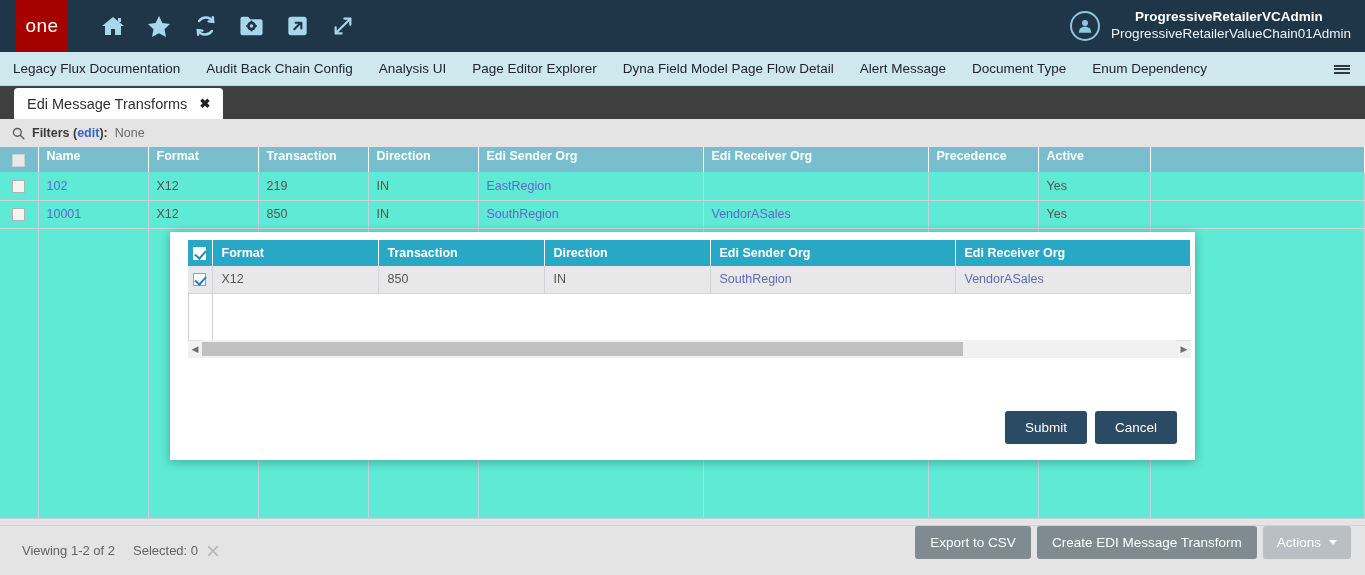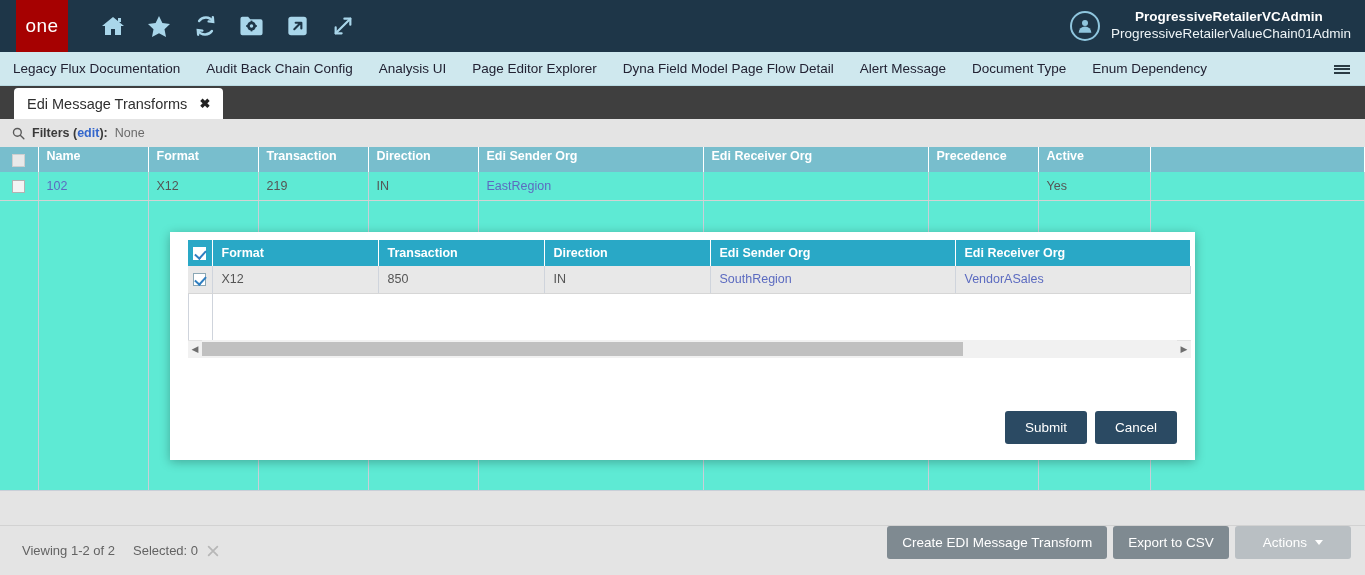--- a/index.html
+++ b/index.html
@@ -185,21 +185,21 @@
   .footer-left { display:flex; align-items:center; gap:18px; padding-left:22px; font-size:13px; color:#636363; }
   .footer-x { color:#b7b7b7; cursor:pointer; display:flex; }
   .footer-right { position:absolute; right:14px; display:flex; align-items:center; gap:6px; }
   .btn-gray {
     background:#7f8a91; color:#ffffff; font-size:13.5px;
     border:none; border-radius:3px; padding:9px 15px; cursor:pointer;
     font-family:"Liberation Sans", sans-serif; white-space:nowrap;
   }
   .btn-gray-light {
     background:#b9bfc3; color:#ffffff; font-size:13.5px;
-    border:none; border-radius:3px; padding:9px 28px; cursor:pointer;
+    border:none; border-radius:3px; padding:9px 14px; cursor:pointer;
     font-family:"Liberation Sans", sans-serif; white-space:nowrap;
     display:flex; align-items:center; gap:8px;
   }
   .caret-down {
     width:0; height:0; border-left:4px solid transparent; border-right:4px solid transparent;
     border-top:5px solid #ffffff; display:inline-block;
   }
 </style>
 </head>
 <body>
@@ -348,20 +348,40 @@
             <span class="link">102</span>
           </td>
           <td>X12</td>
           <td>219</td>
           <td>IN</td>
           <td class="link-cell">
             <span class="link">EastRegion</span>
           </td>
           <td class="link-cell">
             <span class="link"></span>
+          </td>
+          <td></td>
+          <td>Yes</td>
+          <td></td>
+        </tr>
+        <tr>
+          <td class="cb-col">
+            <span class="cb"></span>
+          </td>
+          <td class="link-cell">
+            <span class="link">10001</span>
+          </td>
+          <td>X12</td>
+          <td>850</td>
+          <td>IN</td>
+          <td class="link-cell">
+            <span class="link">SouthRegion</span>
+          </td>
+          <td class="link-cell">
+            <span class="link">VendorASales</span>
           </td>
           <td></td>
           <td>Yes</td>
           <td></td>
         </tr>
         <tr>
           <td class="cb-col" style="height:290px; border-bottom:1px solid #c9cfd8;"></td>
           <td style="height:290px; border-bottom:1px solid #c9cfd8;"></td>
           <td style="height:290px; border-bottom:1px solid #c9cfd8;"></td>
           <td style="height:290px; border-bottom:1px solid #c9cfd8;"></td>
@@ -444,22 +464,22 @@
       <span style="display:flex;align-items:center;gap:8px;">
         <span>Selected: 0</span>
         <span class="footer-x">
           <svg width="14" height="14" viewBox="0 0 16 16" fill="none" stroke="currentColor" stroke-width="2" stroke-linecap="round">
             <path d="M3 3 L13 13 M13 3 L3 13"></path>
           </svg>
         </span>
       </span>
     </div>
     <div class="footer-right">
+      <button class="btn-gray">Export to CSV</button>
       <button class="btn-gray">Create EDI Message Transform</button>
-      <button class="btn-gray">Export to CSV</button>
       <button class="btn-gray-light">
         <span>Actions</span>
         <span class="caret-down"></span>
       </button>
     </div>
   </div>
 
 </div>
 
 </body></html>

